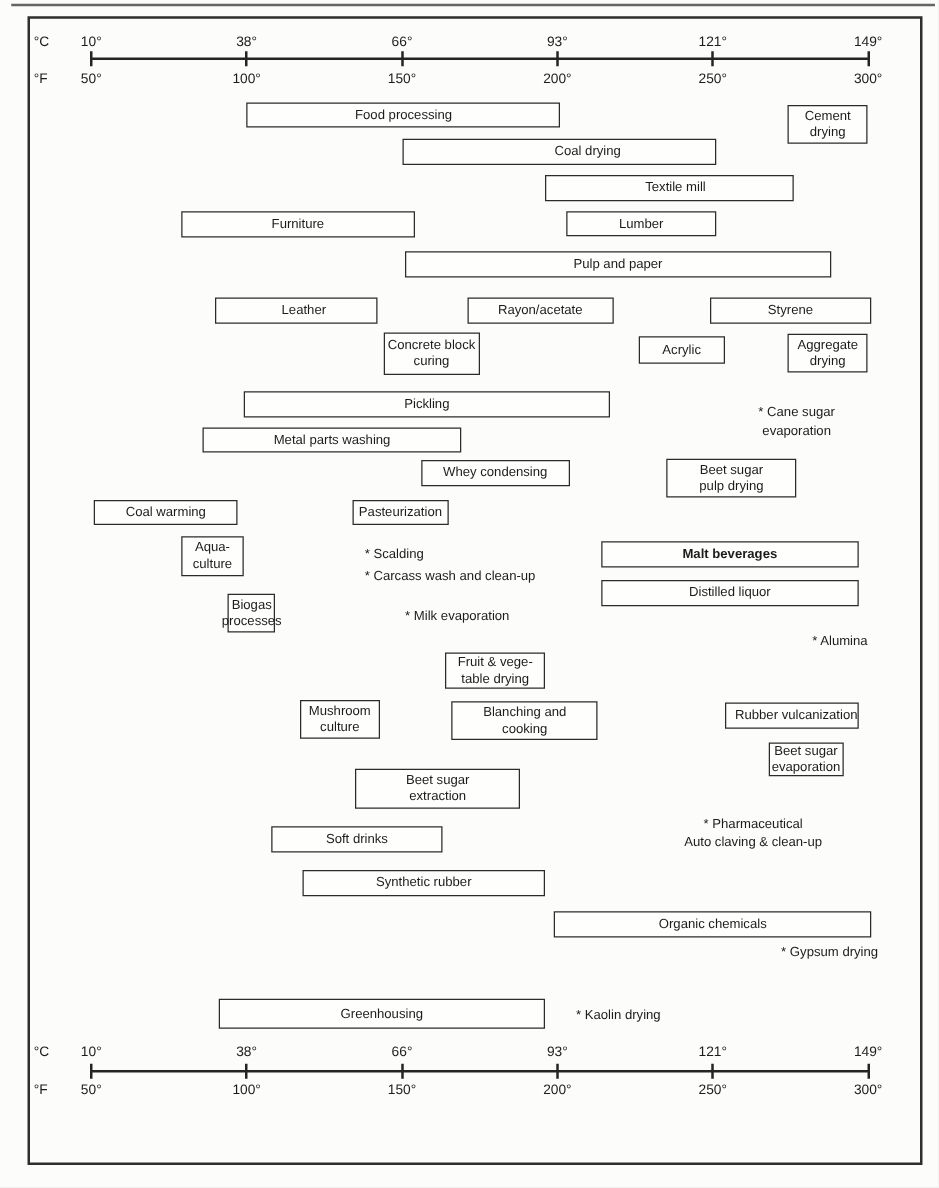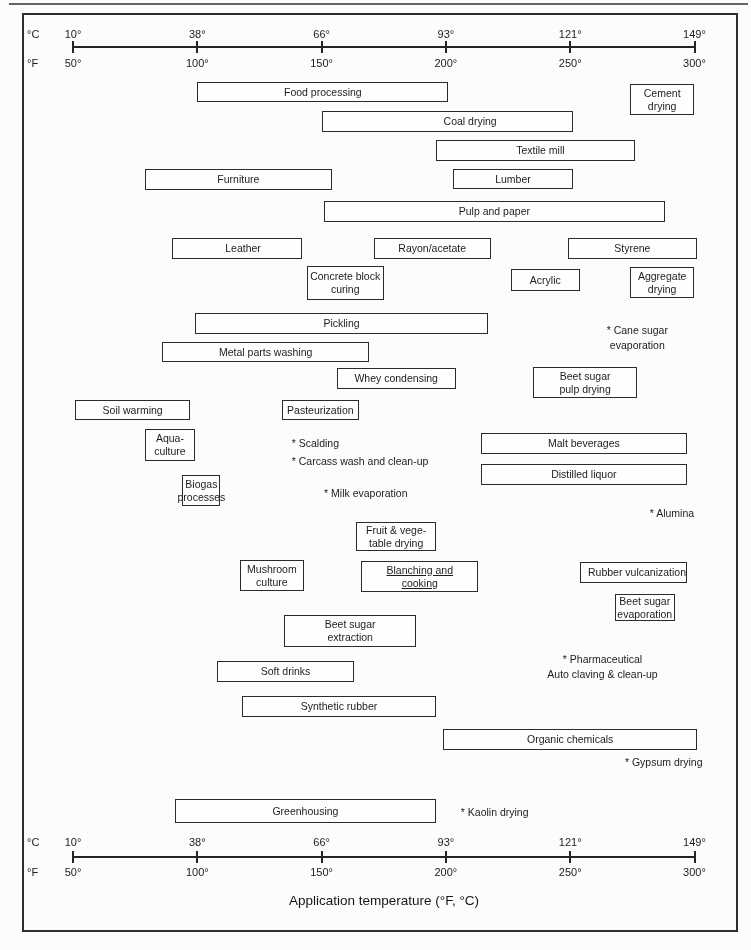--- a/index.html
+++ b/index.html
@@ -125,48 +125,48 @@
         <div class="bl">Metal parts washing</div>
       </div>
       <div class="box" style="left: 336.516px; top: 368px; width: 119.328px; height: 21px;">
         <div class="bl">Whey condensing</div>
       </div>
       <div class="box" style="left: 532.91px; top: 367px; width: 104.412px; height: 31px;">
         <div class="bl">Beet sugar</div>
         <div class="bl">pulp drying</div>
       </div>
       <div class="box" style="left: 75.486px; top: 400px; width: 114.356px; height: 20px;">
-        <div class="bl">Soil warming</div>
+        <div class="bl">Coal warming</div>
       </div>
       <div class="box" style="left: 281.824px; top: 400px; width: 77.066px; height: 20px;">
         <div class="bl">Pasteurization</div>
       </div>
       <div class="box" style="left: 145.094px; top: 429px; width: 49.72px; height: 32px;">
         <div class="bl">Aqua-</div>
         <div class="bl">culture</div>
       </div>
-      <div class="box" style="left: 480.704px; top: 433px; width: 206.338px; height: 21px;">
+      <div class="box" style="left: 480.704px; top: 433px; width: 206.338px; height: 21px; font-weight: bold;">
         <div class="bl">Malt beverages</div>
       </div>
       <div class="box" style="left: 480.704px; top: 464px; width: 206.338px; height: 21px;">
         <div class="bl">Distilled liquor</div>
       </div>
       <div class="box" style="left: 182.384px; top: 475px; width: 38px; height: 31px;">
         <div class="bl">Biogas</div>
         <div class="bl">processes</div>
       </div>
       <div class="box" style="left: 356.404px; top: 522px; width: 79.552px; height: 29px;">
         <div class="bl">Fruit &amp; vege-</div>
         <div class="bl">table drying</div>
       </div>
       <div class="box" style="left: 239.562px; top: 560px; width: 64.636px; height: 31px;">
         <div class="bl">Mushroom</div>
         <div class="bl">culture</div>
       </div>
-      <div class="box" style="left: 361.376px; top: 561px; width: 116.842px; height: 31px; text-decoration: underline;">
+      <div class="box" style="left: 361.376px; top: 561px; width: 116.842px; height: 31px;">
         <div class="bl">Blanching and</div>
         <div class="bl">cooking</div>
       </div>
       <div class="box" style="left: 580.144px; top: 562px; width: 106.898px; height: 21px; align-items: flex-end;">
         <div class="bl">Rubber vulcanization</div>
       </div>
       <div class="box" style="left: 614.948px; top: 594px; width: 59.664px; height: 27px;">
         <div class="bl">Beet sugar</div>
         <div class="bl">evaporation</div>
       </div>
@@ -230,14 +230,13 @@
       <div class="tick-label" style="left: 423.9px; top: 836px;">93°</div>
       <div class="tick-label" style="left: 423.9px; top: 866px;">200°</div>
       <div class="tick" style="left: 569.2px; top: 851px;"></div>
       <div class="tick-label" style="left: 548.2px; top: 836px;">121°</div>
       <div class="tick-label" style="left: 548.2px; top: 866px;">250°</div>
       <div class="tick" style="left: 693.5px; top: 851px;"></div>
       <div class="tick-label" style="left: 672.5px; top: 836px;">149°</div>
       <div class="tick-label" style="left: 672.5px; top: 866px;">300°</div>
     </div>
 
-  <div class="caption" id="caption" style="left:73px;top:893px;width:622px;">Application temperature (°F, °C)</div>
 </div>
 
 </body></html>

